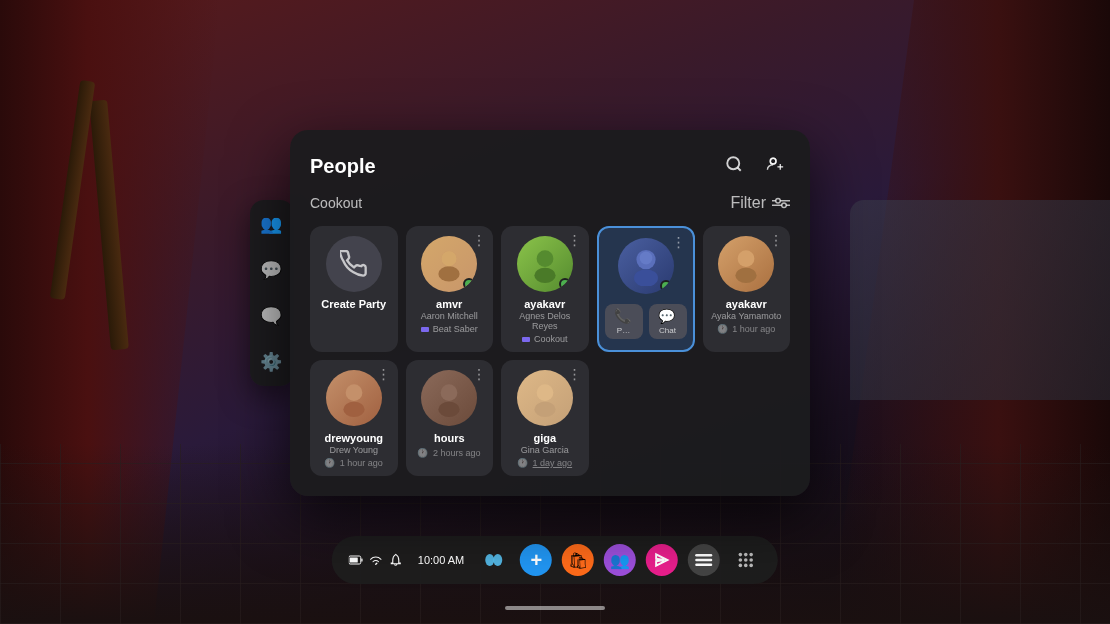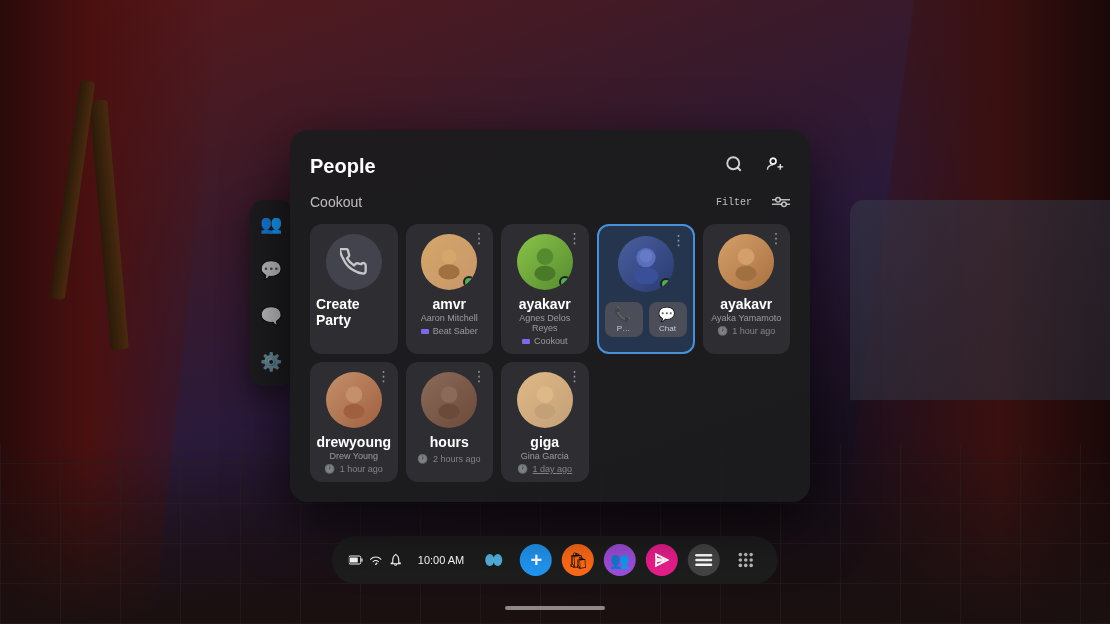--- a/index.html
+++ b/index.html
@@ -175,25 +175,24 @@
       justify-content: space-between;
       margin-bottom: 14px;
     }
 
     .panel-friends-label {
       color: rgba(255,255,255,0.7);
       font-size: 14px;
     }
 
     .panel-filter {
-      display: flex; align-items: center; gap: 20px;
+      display: flex; align-items: center; gap: 6px;
       color: rgba(255,255,255,0.7);
-      font-size: 10px;
+      font-size: 16px;
       cursor: pointer;
-      font-family: Liberation Mono, monospace;
     }
 
     
     .friends-grid {
       display: grid;
       grid-template-columns: repeat(5, 1fr);
       gap: 8px;
     }
 
     .friend-card {
@@ -243,22 +242,23 @@
       position: absolute;
       bottom: 2px; right: 2px;
       width: 12px; height: 12px;
       border-radius: 50%;
       background: #4CAF50;
       border: 2px solid rgba(28,28,30,0.97);
     }
 
     .friend-username {
       color: white;
-      font-size: 14px;
+      font-size: 11px;
       font-weight: 600;
+      text-align: center;
       margin-bottom: 1px;
     }
 
     .friend-realname {
       color: rgba(255,255,255,0.5);
       font-size: 9px;
       text-align: center;
       margin-bottom: 3px;
     }
 

